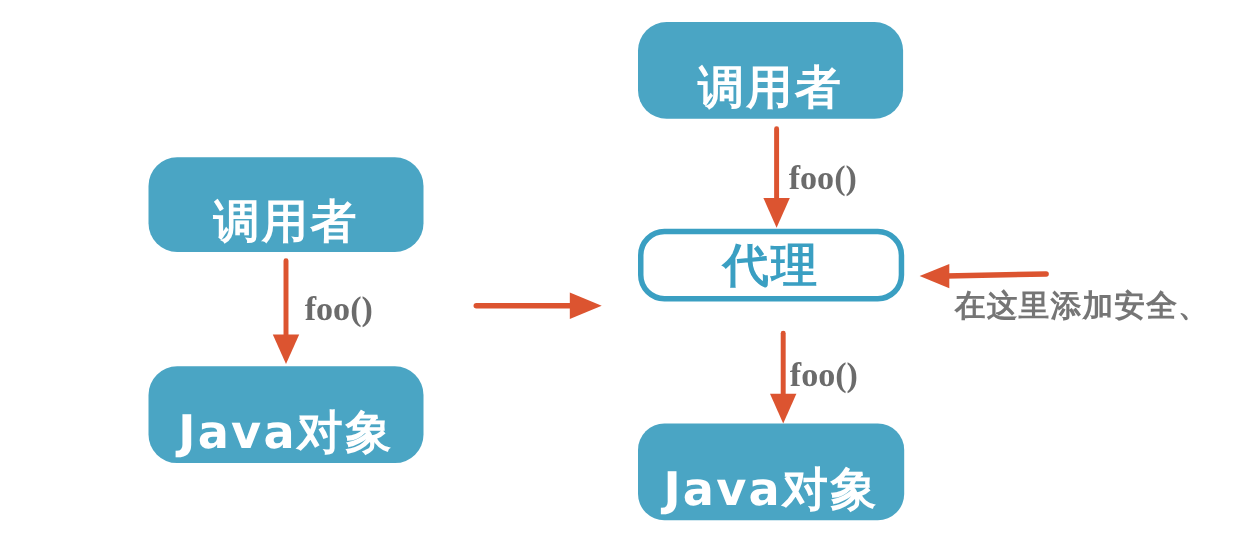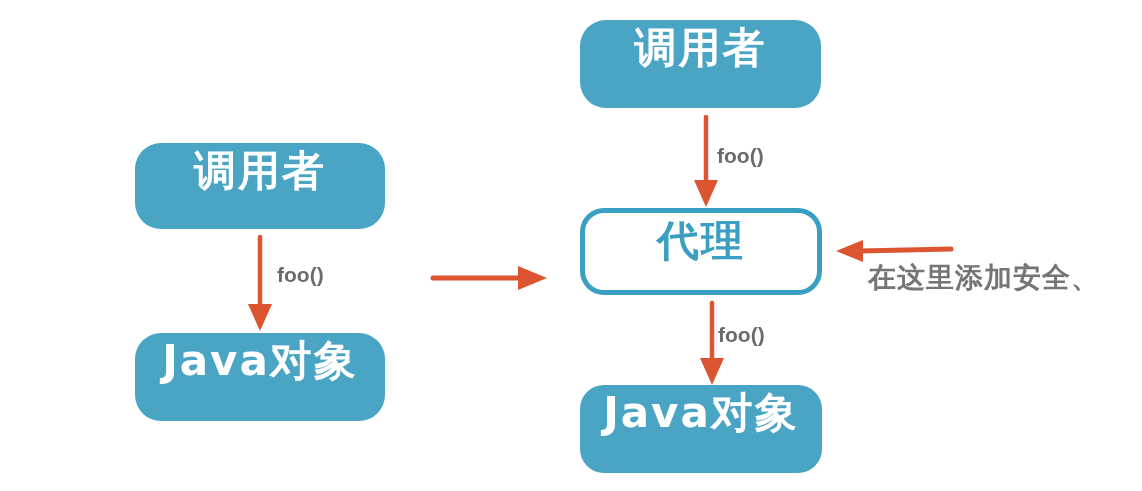--- a/index.html
+++ b/index.html
@@ -11,21 +11,21 @@
   .canvas {
     position: relative;
     width: 1142px;
     height: 491px;
     background: #ffffff;
     overflow: hidden;
   }
   .node {
     position: absolute;
     display: flex;
-    align-items: flex-start;
+    align-items: flex-end;
     justify-content: center;
     border-radius: 26px;
     box-sizing: border-box;
     font-weight: bold;
     letter-spacing: 2px;
   }
   .node.filled {
     background: #4AA5C4;
     color: #ffffff;
     font-size: 42px;
@@ -33,23 +33,23 @@
   .node.outlined {
     background: #ffffff;
     border: 5px solid #3A9FC2;
     color: #3A9FC2;
     font-size: 42px;
     border-radius: 24px;
   }
   .call-label {
     position: absolute;
     color: #6B6B6B;
-    font-size: 21px;
+    font-size: 31px;
     font-weight: 600;
-    font-family: Liberation Sans, sans-serif;
+    font-family: Liberation Serif, serif;
     white-space: nowrap;
   }
   .annotation-text {
     position: absolute;
     color: #757575;
     font-size: 28px;
     font-weight: 600;
     line-height: 43px;
     white-space: nowrap;
     letter-spacing: 1px;
@@ -88,21 +88,21 @@
     <span>调用者</span>
   </div>
 
   <svg class="arrow-svg" style="left:692px; top:114px;" width="28" height="96" viewBox="0 0 28 96">
     <line x1="14" y1="3" x2="14" y2="68" stroke="#DC5430" stroke-width="4.5" stroke-linecap="round"></line>
     <polygon points="2,66 26,66 14,93" fill="#DC5430"></polygon>
   </svg>
 
   <div class="call-label" style="left:717px; top:144px;">foo()</div>
 
-  <div class="node outlined" style="left:580px; top:208px; width:242px; height:87px;">
+  <div class="node outlined" style="left:580px; top:208px; width:242px; height:66px;">
     <span>代理</span>
   </div>
 
   <svg class="arrow-svg" style="left:698px; top:300px;" width="28" height="88" viewBox="0 0 28 88">
     <line x1="14" y1="3" x2="14" y2="60" stroke="#DC5430" stroke-width="4.5" stroke-linecap="round"></line>
     <polygon points="2,58 26,58 14,85" fill="#DC5430"></polygon>
   </svg>
 
   <div class="call-label" style="left:718px; top:323px;">foo()</div>
 

